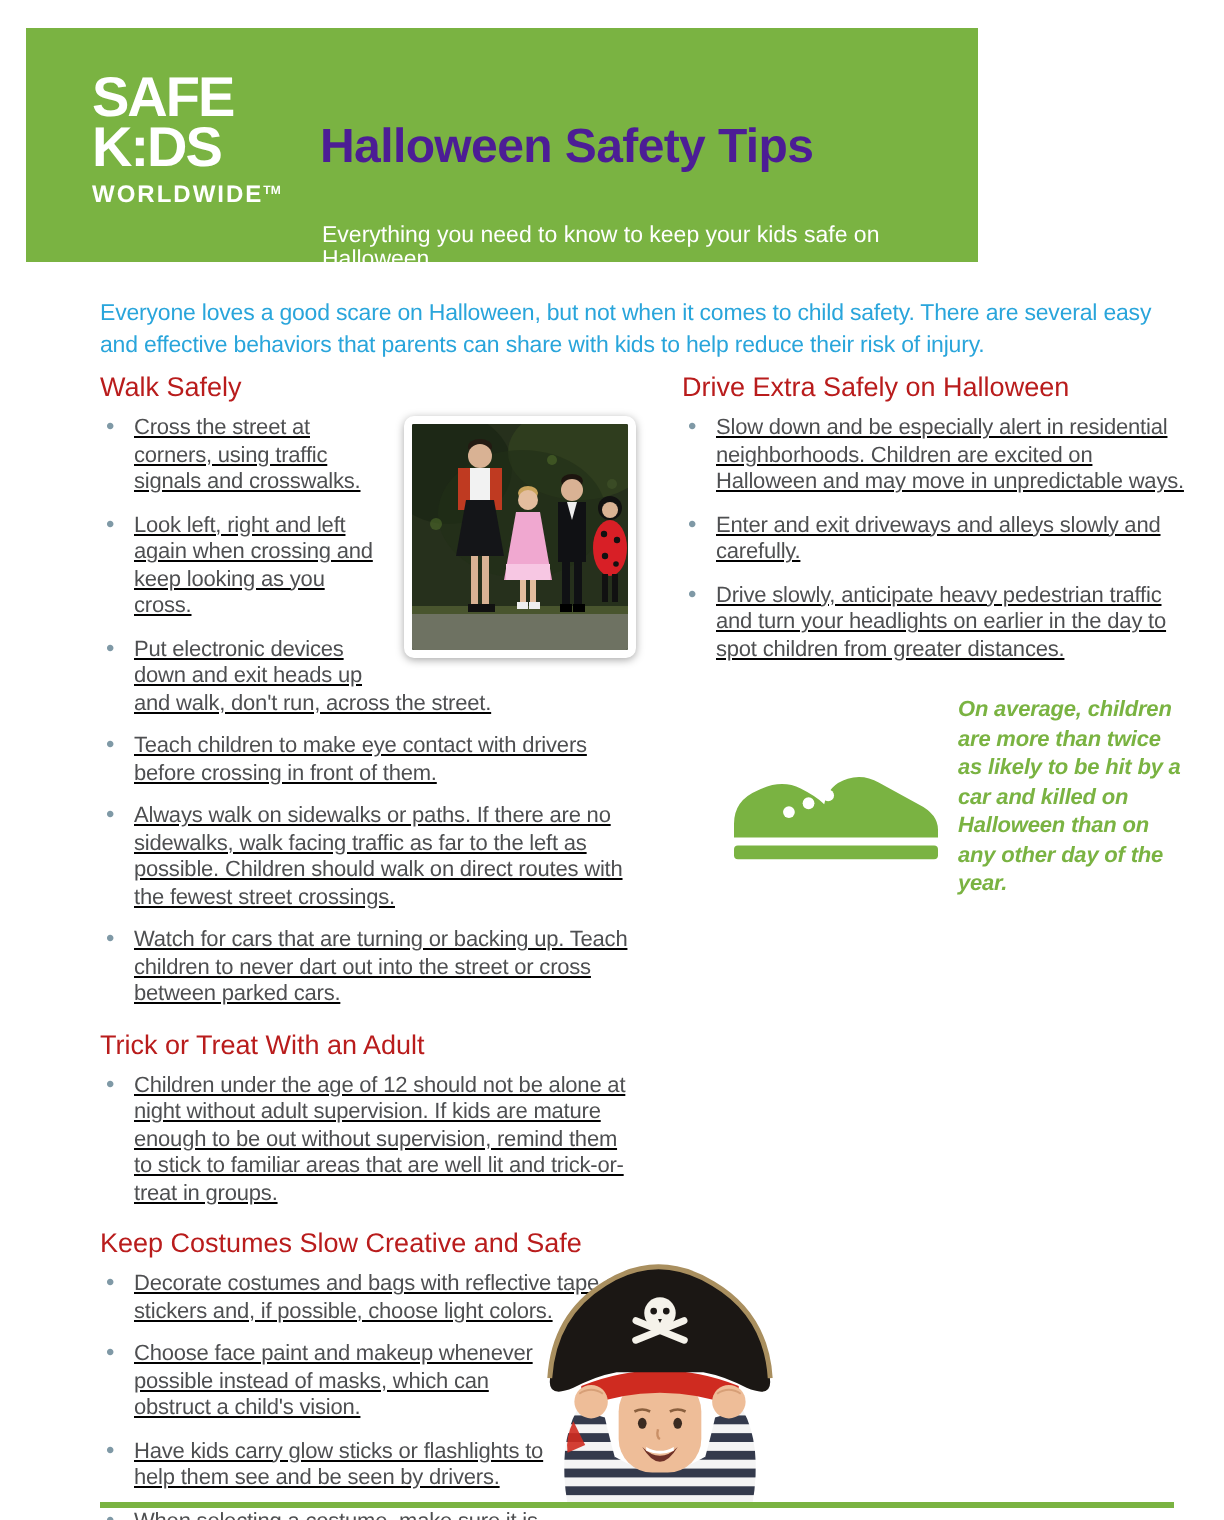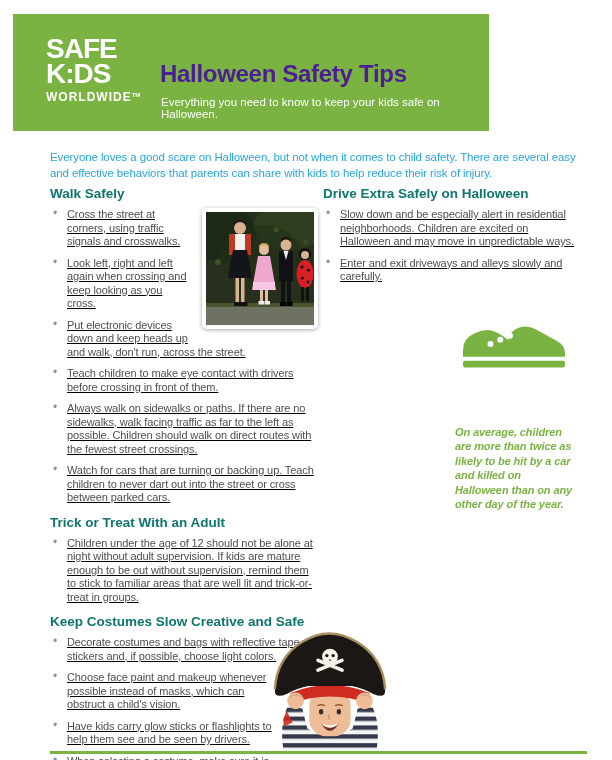--- a/index.html
+++ b/index.html
@@ -8,42 +8,42 @@
     font-family:"Liberation Sans", sans-serif; overflow:hidden;
     -webkit-font-smoothing:antialiased;
   }
   
   .banner { position:absolute; left:13px; top:14px; width:476px; height:117px; background:#7AB342; }
   .logo { position:absolute; left:33px; top:22px; color:#fff; font-weight:bold; }
   .logo-big { font-size:28px; line-height:25px; letter-spacing:-1px; }
   .logo-world { font-size:12px; letter-spacing:1px; margin-top:4px; }
   .logo-tm { font-size:6px; vertical-align:4px; letter-spacing:0; }
   .banner-title { position:absolute; left:147px; top:46px; color:#4c1d95; font-size:24px; font-weight:bold; letter-spacing:-0.3px; }
-  .banner-sub { position:absolute; left:148px; top:82px; color:#fff; font-size:11.5px; }
+  .banner-sub { position:absolute; left:148px; top:98px; color:#fff; font-size:11.5px; }
   
   .intro { position:absolute; left:50px; top:149px; width:528px; color:#29A5DB;
            font-size:11.5px; line-height:16px; letter-spacing:-0.1px; }
   
   .col-left  { position:absolute; left:50px; top:186px; width:268px; }
-  .col-right { position:absolute; left:323px; top:186px; width:252px; }
-  h3.sec { color:#0f766e; font-size:13.5px; font-weight:bold; margin:0 0 6px 0; line-height:16px; }
+  .col-right { position:absolute; left:341px; top:186px; width:252px; }
+  h3.sec { color:#b91c1c; font-size:13.5px; font-weight:normal; margin:0 0 6px 0; line-height:16px; }
   h3.sec.mt { margin-top:10px; }
   ul.blist { list-style:none; margin:0 0 3px 0; padding:0;text-decoration:underline; }
   .blist li { position:relative; padding-left:17px; margin:0 0 8px 0;
               font-size:11px; line-height:13.5px; color:#4E4F51; letter-spacing:-0.1px; }
   .blist li::before { content:"\2022"; position:absolute; left:3px; top:-1px; color:#7F99A6; font-size:12px; }
   .blist li.narrow215 { max-width:212px; }
   
   .photo-family { float:right; width:108px; height:113px; border:4px solid #fff; border-radius:5px;
                   box-shadow:0 1px 4px rgba(0,0,0,.35); margin:0 0 8px 8px; overflow:hidden; background:#26301c; }
   .photo-family svg { display:block; }
   
   .photo-pirate { position:absolute; left:262px; top:628px; width:135px; height:124px; z-index:1; }
   
-  .callout { margin-top:16px; display:flex; align-items:flex-end;flex-direction:column; }
+  .callout { margin-top:16px; display:flex; align-items:center; }
   .callout-shoe { flex:0 0 102px; margin:23px 10px 0 26px; }
   .callout-text { width:120px; color:#7AB342; font-size:11px; line-height:14.5px;
                   font-weight:bold; font-style:italic; letter-spacing:-0.1px; }
   
   .rule { position:absolute; left:50px; top:751px; width:537px; height:3px; background:#7AB342; z-index:5; }
 </style>
 </head>
 <body>
 
 <div class="banner">
@@ -111,21 +111,21 @@
       <circle cx="96.5" cy="66" r="1.6" fill="#111111"></circle>
       <circle cx="102" cy="70" r="1.4" fill="#111111"></circle>
       <rect x="95" y="75" width="3" height="14" fill="#111111"></rect>
       <rect x="100" y="75" width="3" height="14" fill="#111111"></rect>
     </svg>
   </div>
 
   <ul class="blist">
     <li>Cross the street at corners, using traffic signals and crosswalks.</li>
     <li>Look left, right and left again when crossing and keep looking as you cross.</li>
-    <li>Put electronic devices down and keep heads up and walk, don't run, across the street.</li>
+    <li>Put electronic devices down and exit heads up and walk, don't run, across the street.</li>
     <li>Teach children to make eye contact with drivers before crossing in front of them.</li>
     <li>Always walk on sidewalks or paths. If there are no sidewalks, walk facing traffic as far to the left as possible.  Children should walk on direct routes with the fewest street crossings.</li>
     <li>Watch for cars that are turning or backing up. Teach children to never dart out into the street or cross between parked cars.</li>
   </ul>
 
   <h3 class="sec mt">Trick or Treat With an Adult</h3>
   <ul class="blist">
     <li>Children under the age of 12 should not be alone at night without adult supervision. If kids are mature enough to be out without supervision, remind them to stick to familiar areas that are well lit and trick-or-treat in groups.</li>
   </ul>
 
@@ -136,20 +136,21 @@
     <li class="narrow215">Have kids carry glow sticks or flashlights to help them see and be seen by drivers.</li>
     <li class="narrow215">When selecting a costume, make sure it is the right size to prevent trips and falls.</li>
   </ul>
 </div>
 
 <div class="col-right">
   <h3 class="sec">Drive Extra Safely on Halloween</h3>
   <ul class="blist">
     <li>Slow down and be especially alert in residential neighborhoods. Children are excited on Halloween and may move in unpredictable ways.</li>
     <li>Enter and exit driveways and alleys slowly and carefully.</li>
+    <li>Drive slowly, anticipate heavy pedestrian traffic and turn your headlights on earlier in the day to spot children from greater distances.</li>
   </ul>
 
   <div class="callout">
     <div class="callout-shoe">
       <svg width="102" height="46" viewBox="0 0 104 46">
         <path fill="#7AB342" d="M0,34 L0,27 Q0,15 12,10 Q24,4 34,9 Q42,13 46,17 Q48,7 58,4 Q66,1.5 74,6 L94,17 Q104,22 104,30 L104,34 Z"></path>
         <circle cx="28" cy="21" r="3" fill="#ffffff"></circle>
         <circle cx="38" cy="16.5" r="3" fill="#ffffff"></circle>
         <circle cx="48" cy="12.5" r="3" fill="#ffffff"></circle>
         <rect x="0" y="38" width="104" height="7" rx="2" fill="#7AB342"></rect>

